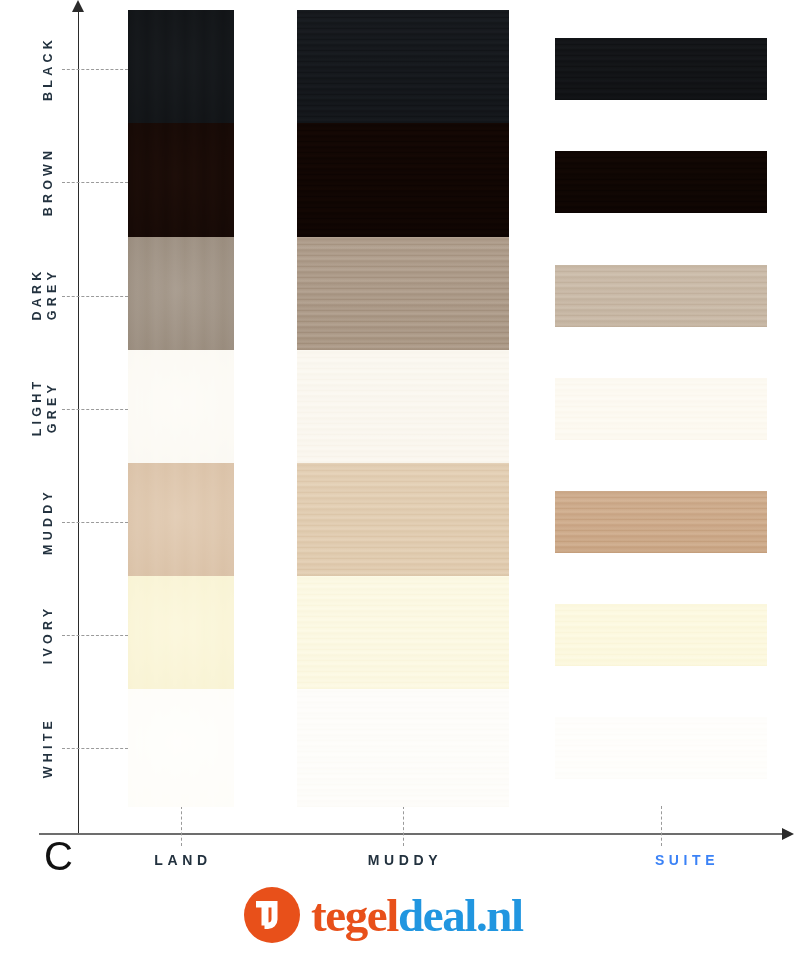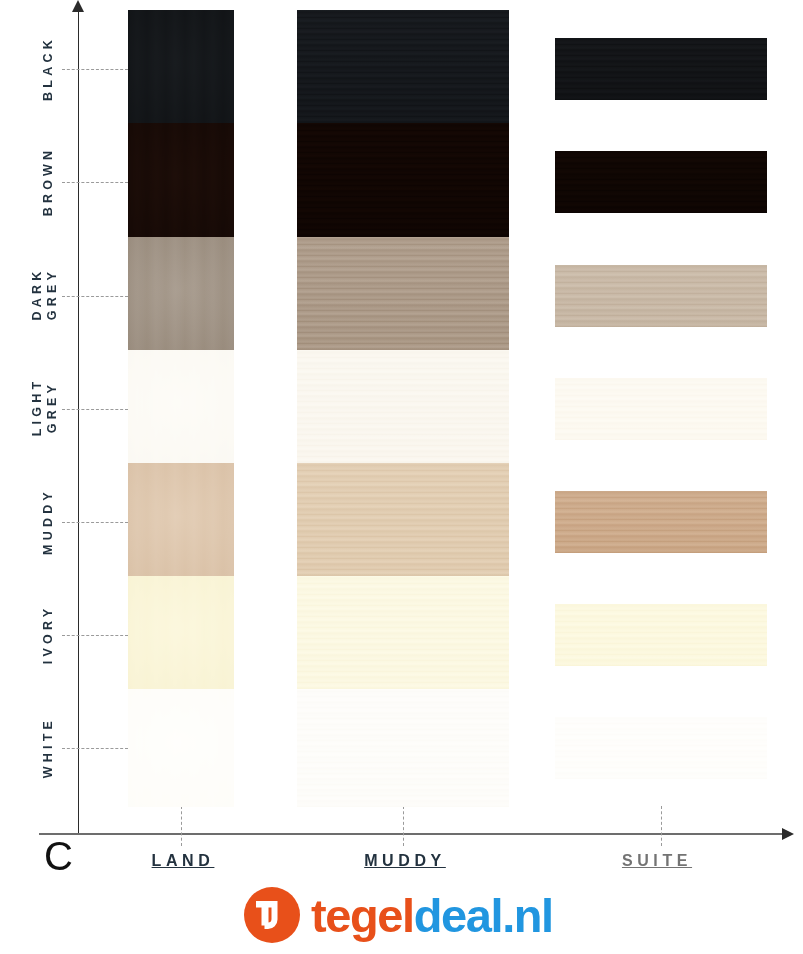--- a/index.html
+++ b/index.html
@@ -67,26 +67,25 @@
     font-size:12.5px;
     font-weight:bold;
     letter-spacing:4.2px;
     line-height:15px;
   }
 
   
   .col-label{
     position:absolute;
     color:#23323f;
-    font-size:16px;
+    font-size:14px;
     font-weight:bold;
     letter-spacing:4.6px;
     white-space:nowrap;
     text-align:center;
-    text-decoration:underline;
   }
 
   
   .tile{
     position:absolute;
     background-repeat:no-repeat;
     background-size:100% 100%;
   }
 
   
@@ -102,21 +101,21 @@
   }
   .logo-mark .td{
     position:absolute;left:0;top:0;width:56px;height:56px;
   }
   .logo-text{
     margin-left:11px;
     font-size:47px;
     font-weight:bold;
     letter-spacing:-1.4px;
     line-height:47px;
-    font-family:Liberation Sans, sans-serif;
+    font-family:Liberation Serif, serif;
     white-space:nowrap;
   }
 </style>
 </head>
 <body>
 
 <div id="stage">
 
   <div class="y-axis"></div>
   <div class="y-arrow"></div>
@@ -144,21 +143,21 @@
       <div class="row-label" style="color: rgb(35, 50, 63); width: 120px; left: -12px; top: 627px;">IVORY</div>
       <div class="y-dash" style="top: 635px; width: 66px; border-top-color: rgb(154, 154, 154);"></div>
       <div class="row-label" style="color: rgb(35, 50, 63); width: 120px; left: -12px; top: 740px;">WHITE</div>
       <div class="y-dash" style="top: 748px; width: 66px; border-top-color: rgb(154, 154, 154);"></div>
     </div>
   <div id="cols-layer">
       <div class="col-label" style="color: rgb(35, 50, 63); width: 200px; left: 83px; top: 852px;">LAND</div>
       <div class="x-dash" style="left: 181px; top: 806px; height: 40px; border-left-color: rgb(154, 154, 154);"></div>
       <div class="col-label" style="color: rgb(35, 50, 63); width: 200px; left: 305px; top: 852px;">MUDDY</div>
       <div class="x-dash" style="left: 403px; top: 806px; height: 40px; border-left-color: rgb(154, 154, 154);"></div>
-      <div class="col-label" style="color: #737373; width: 200px; left: 557px; top: 852px;">SUITE</div>
+      <div class="col-label" style="color: #3b82f6; width: 200px; left: 587px; top: 852px;">SUITE</div>
       <div class="x-dash" style="left: 661px; top: 806px; height: 40px; border-left-color: rgb(154, 154, 154);"></div>
     </div>
   <div id="tiles-layer">
       <div class="tile" style="left: 128px; top: 10px; width: 106px; height: 118px; background-color: rgb(63, 66, 69); background-image: radial-gradient(120% 90% at 48% 45%, rgb(76, 79, 82) 0%, rgb(63, 66, 69) 55%, rgb(54, 57, 60) 100%), repeating-linear-gradient(90deg, rgb(54, 57, 60) 0px, rgb(70, 73, 76) 9px, rgb(54, 57, 60) 19px), linear-gradient(rgb(63, 66, 69), rgb(63, 66, 69)); background-blend-mode: overlay, soft-light, normal;"></div>
       <div class="tile" style="left: 128px; top: 123px; width: 106px; height: 118px; background-color: rgb(68, 51, 43); background-image: radial-gradient(120% 90% at 48% 45%, rgb(81, 64, 56) 0%, rgb(68, 51, 43) 55%, rgb(59, 42, 34) 100%), repeating-linear-gradient(90deg, rgb(59, 42, 34) 0px, rgb(75, 58, 50) 9px, rgb(59, 42, 34) 19px), linear-gradient(rgb(68, 51, 43), rgb(68, 51, 43)); background-blend-mode: overlay, soft-light, normal;"></div>
       <div class="tile" style="left: 128px; top: 237px; width: 106px; height: 118px; background-color: rgb(141, 135, 129); background-image: radial-gradient(120% 90% at 48% 45%, rgb(154, 148, 142) 0%, rgb(141, 135, 129) 55%, rgb(132, 126, 120) 100%), repeating-linear-gradient(90deg, rgb(132, 126, 120) 0px, rgb(148, 142, 136) 9px, rgb(132, 126, 120) 19px), linear-gradient(rgb(141, 135, 129), rgb(141, 135, 129)); background-blend-mode: overlay, soft-light, normal;"></div>
       <div class="tile" style="left: 128px; top: 350px; width: 106px; height: 118px; background-color: rgb(228, 222, 210); background-image: radial-gradient(120% 90% at 48% 45%, rgb(241, 235, 223) 0%, rgb(228, 222, 210) 55%, rgb(219, 213, 201) 100%), repeating-linear-gradient(90deg, rgb(219, 213, 201) 0px, rgb(235, 229, 217) 9px, rgb(219, 213, 201) 19px), linear-gradient(rgb(228, 222, 210), rgb(228, 222, 210)); background-blend-mode: overlay, soft-light, normal;"></div>
       <div class="tile" style="left: 128px; top: 463px; width: 106px; height: 118px; background-color: rgb(181, 163, 148); background-image: radial-gradient(120% 90% at 48% 45%, rgb(194, 176, 161) 0%, rgb(181, 163, 148) 55%, rgb(172, 154, 139) 100%), repeating-linear-gradient(90deg, rgb(172, 154, 139) 0px, rgb(188, 170, 155) 9px, rgb(172, 154, 139) 19px), linear-gradient(rgb(181, 163, 148), rgb(181, 163, 148)); background-blend-mode: overlay, soft-light, normal;"></div>
       <div class="tile" style="left: 128px; top: 576px; width: 106px; height: 118px; background-color: rgb(221, 210, 176); background-image: radial-gradient(120% 90% at 48% 45%, rgb(234, 223, 189) 0%, rgb(221, 210, 176) 55%, rgb(212, 201, 167) 100%), repeating-linear-gradient(90deg, rgb(212, 201, 167) 0px, rgb(228, 217, 183) 9px, rgb(212, 201, 167) 19px), linear-gradient(rgb(221, 210, 176), rgb(221, 210, 176)); background-blend-mode: overlay, soft-light, normal;"></div>
       <div class="tile" style="left: 128px; top: 689px; width: 106px; height: 118px; background-color: rgb(238, 234, 222); background-image: radial-gradient(120% 90% at 48% 45%, rgb(251, 247, 235) 0%, rgb(238, 234, 222) 55%, rgb(229, 225, 213) 100%), repeating-linear-gradient(90deg, rgb(229, 225, 213) 0px, rgb(245, 241, 229) 9px, rgb(229, 225, 213) 19px), linear-gradient(rgb(238, 234, 222), rgb(238, 234, 222)); background-blend-mode: overlay, soft-light, normal;"></div>

